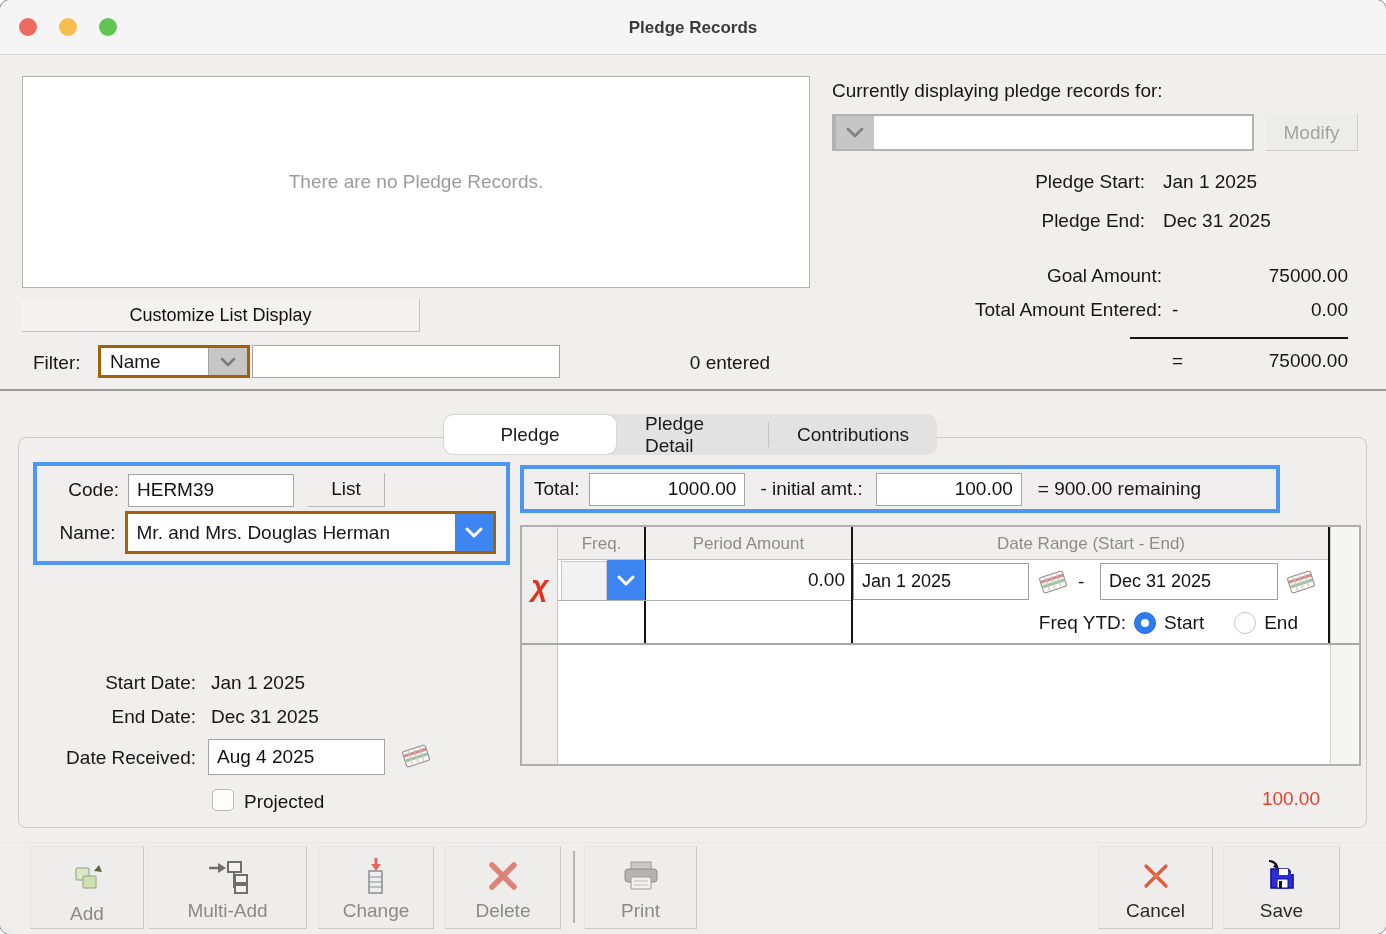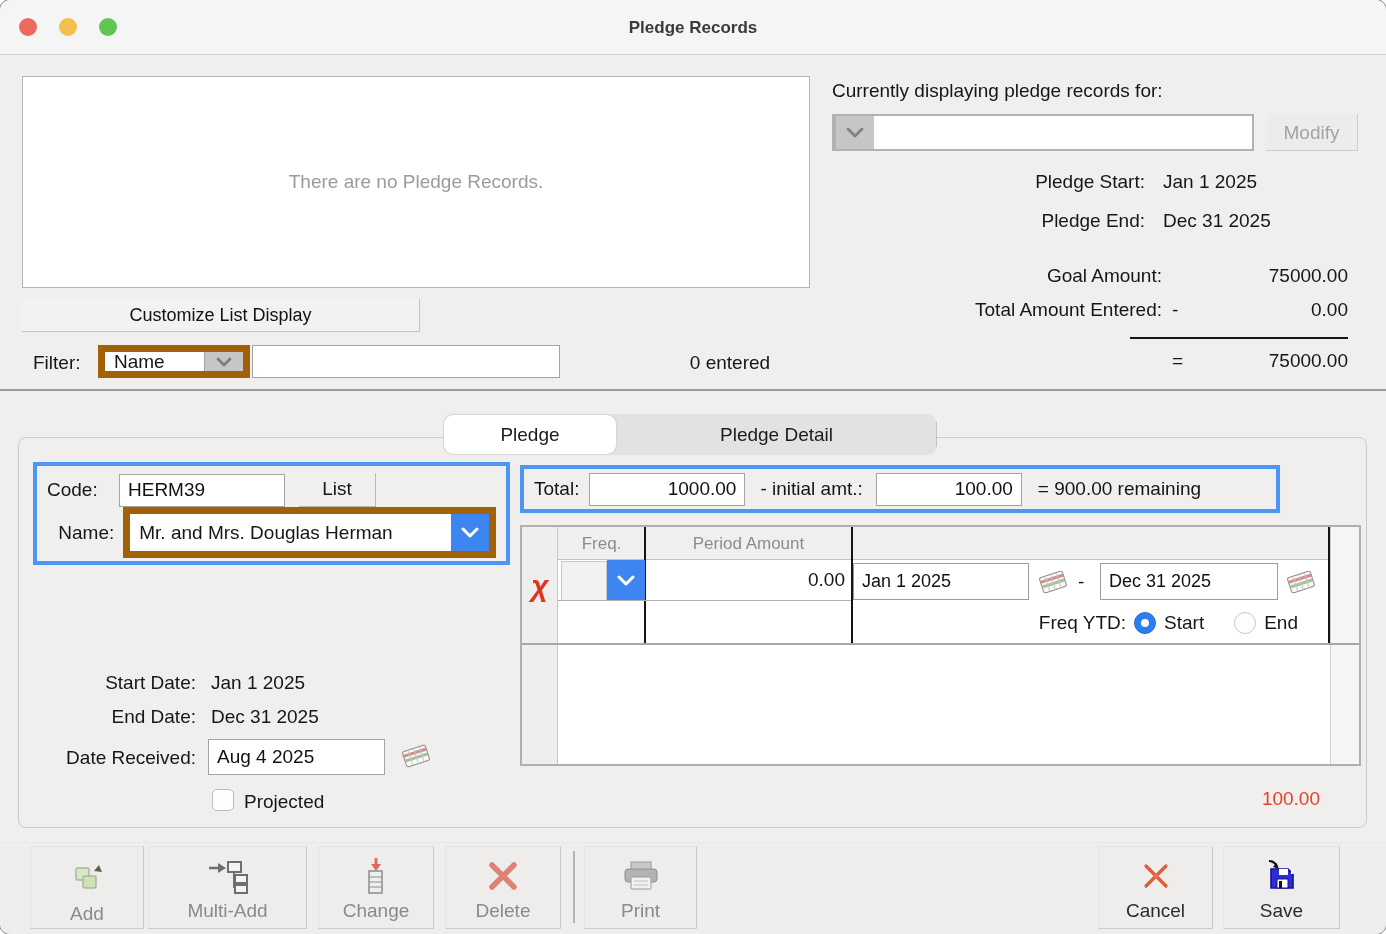--- a/index.html
+++ b/index.html
@@ -14,21 +14,21 @@
   .title{width:100%;text-align:center;line-height:55px;font-size:17px;font-weight:700;color:#3a393b;}
   .lights{left:19px;top:18px;display:flex;gap:22px;}
   .light{width:18px;height:18px;border-radius:50%;}
   
   .listbox{background:#ffffff;border:1px solid #b5b4b4;}
   .flatbtn{background:#f3f2f1;border-right:1px solid #c4c3c2;border-bottom:1px solid #c4c3c2;
            text-align:center;font-size:18px;color:#111;}
   .input{background:#fff;border:1px solid #a5a4a4;font-size:19px;color:#111;
          font-family:"Liberation Sans",sans-serif;box-sizing:border-box;padding:0 8px;}
   .input.num{text-align:right;}
-  .dropdown{display:flex;background:#fff;border:7px solid #a16207;align-items:stretch;}
+  .dropdown{display:flex;background:#fff;border:3px solid #a16207;align-items:stretch;}
   .dropdown .dtext{flex:1;font-size:19px;padding:0 9px;display:flex;align-items:center;white-space:nowrap;overflow:hidden;}
   .dropdown .dchev{width:38px;background:#c7c6c6;border-left:1px solid #a5a4a4;display:flex;align-items:center;justify-content:center;}
   .dropdown .dchev.blue{background:#3d86f1;border-left:none;}
   .lbl{font-size:19px;color:#161616;white-space:nowrap;}
   .gray{color:#9c9b9b;}
   
   .tabs{display:flex;background:#e3e2e2;border-radius:10px;align-items:stretch;z-index:6;}
   .tab{display:flex;align-items:center;justify-content:center;font-size:19px;color:#1b1b1c;padding:0 28px;}
   .tab.active{background:#ffffff;border-radius:9px;margin:1px;box-shadow:0 0 2px rgba(0,0,0,.18);}
   .tabsep{width:1px;background:#c6c5c5;margin:8px 0;}
@@ -121,25 +121,26 @@
   </div>
 
   <div class="abs" style="left:0;top:389px;width:1386px;height:2px;background:#9b9a9b;"></div>
 
   <div class="abs panel" style="left:18px;top:437px;width:1349px;height:391px;z-index:1;"></div>
 
   <div class="abs tabs" style="left:443px;top:414px;width:494px;height:41px;">
     <div class="tab active" style="width:116px;">Pledge</div>
     <div class="tab" style="flex:1;">Pledge Detail</div>
     <div class="tabsep"></div>
+    <div class="tab" style="flex:1;">Contributions</div>
   </div>
 
   <div class="abs bluebox" style="left:33px;top:462px;width:477px;height:103px;z-index:2;padding:7px 10px;display:flex;flex-direction:column;justify-content:space-between;">
     <div style="display:flex;align-items:center;">
-      <span class="lbl" style="width:72px;text-align:left;">Code:</span>
+      <span class="lbl" style="width:72px;text-align:right;margin-right:9px;">Code:</span>
       <input class="input" style="width: 166px; height: 33px;" value="HERM39">
       <div class="lbl" style="margin-left:14px;width:76px;height:33px;line-height:32px;text-align:center;border-right:1px solid #b9b8b8;border-bottom:1px solid #b9b8b8;">List</div>
     </div>
     <div style="display:flex;align-items:center;">
       <span class="lbl" style="width:72px;text-align:right;margin-right:9px;">Name:</span>
       <div class="dropdown" style="width:384px;height:37px;">
         <span class="dtext">Mr. and Mrs. Douglas Herman</span>
         <span class="dchev blue">
           <svg width="18" height="11" viewBox="0 0 18 11">
               <polyline points="2,2 9,9 16,2" stroke="#ffffff" stroke-width="3" fill="none" stroke-linecap="round" stroke-linejoin="round"></polyline>
@@ -158,20 +159,21 @@
   </div>
 
   <div class="abs btable" style="left:520px;top:525px;width:841px;height:241px;z-index:2;">
 
     <div class="abs" style="left:0;top:0;width:36px;height:237px;background:#efeeed;border-right:1px solid #c8c7c6;"></div>
     <div class="abs" style="left:808px;top:0;width:29px;height:237px;background:#f5f5f4;border-left:1px solid #d0d0cf;"></div>
 
     <div class="abs" style="left:36px;top:0;width:772px;height:33px;background:#f0efee;border-bottom:1px solid #c2c1c0;"></div>
     <div class="abs hcell" style="left:36px;top:0;width:87px;">Freq.</div>
     <div class="abs hcell" style="left:123px;top:0;width:207px;">Period Amount</div>
+    <div class="abs hcell" style="left:330px;top:0;width:478px;">Date Range (Start - End)</div>
 
     <div class="abs vline" style="left:122px;top:0;height:116px;"></div>
     <div class="abs vline" style="left:329px;top:0;height:116px;"></div>
     <div class="abs vline" style="left:806px;top:0;height:116px;"></div>
 
     <div class="abs" style="left:0;top:42px;width:36px;text-align:center;font-size:30px;font-weight:700;color:#e0341f;font-style:italic;">χ</div>
 
     <div class="abs" style="left:39px;top:34px;width:46px;height:40px;background:#f3f2f2;border:1px solid #cac9c8;"></div>
     <div class="abs" style="left:85px;top:33px;width:38px;height:41px;background:#3d86f1;display:flex;align-items:center;justify-content:center;">
       <svg width="18" height="11" viewBox="0 0 18 11">

